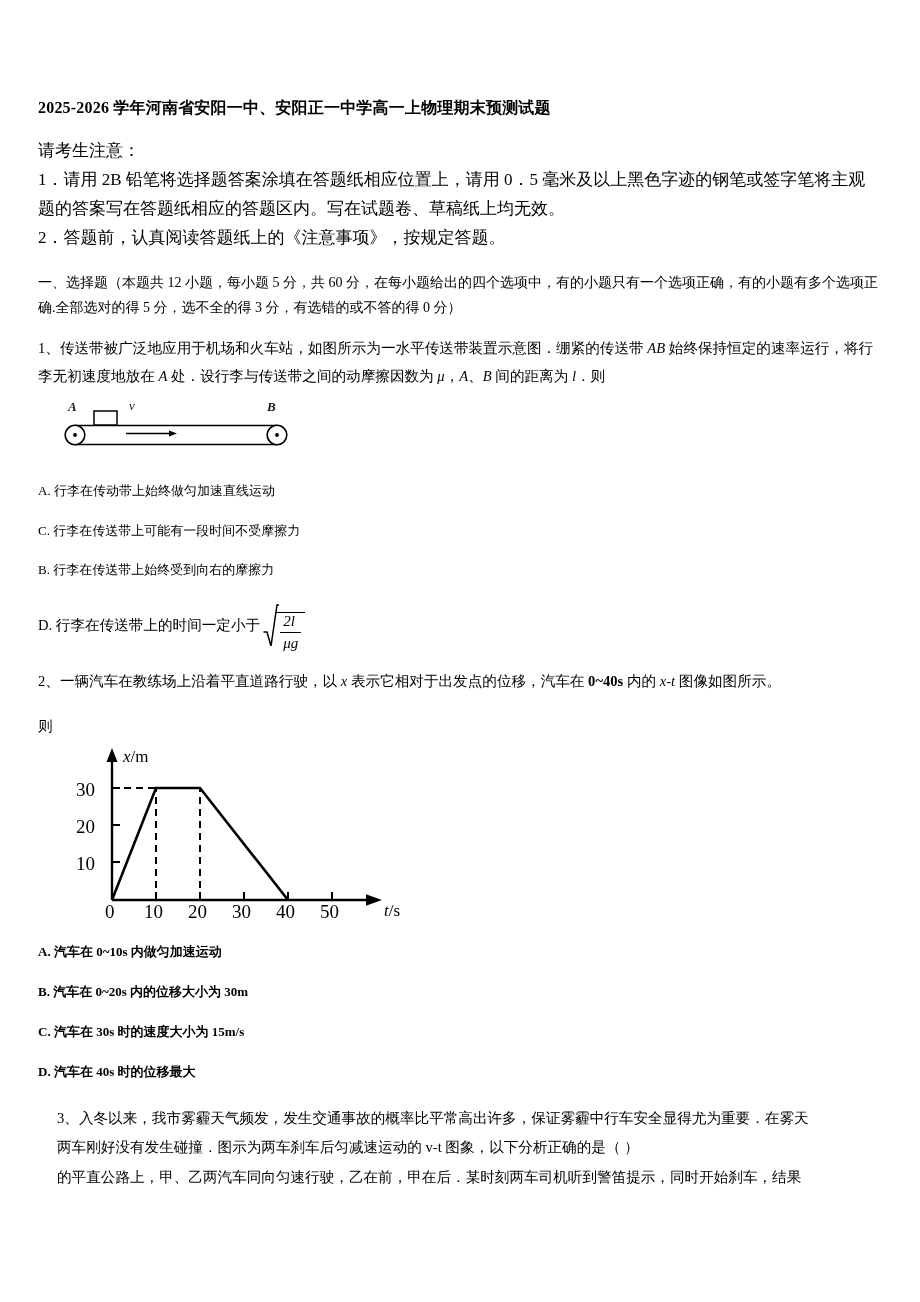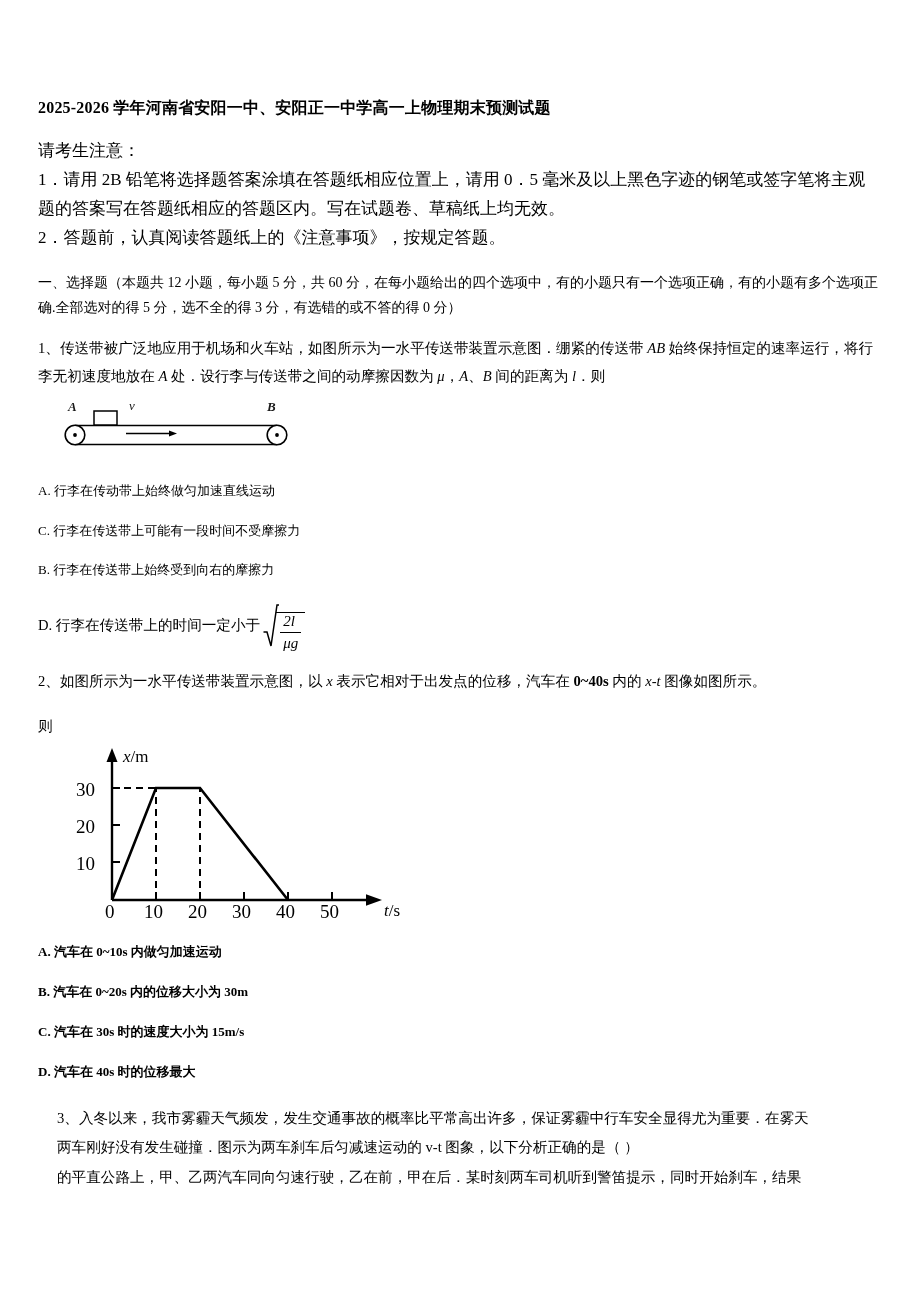--- a/index.html
+++ b/index.html
@@ -183,21 +183,21 @@
           </svg>
         </span>
         <span class="frac">
           <span class="num">2l</span>
           <span class="den">μg</span>
         </span>
       </span>
     </div>
 
     <div class="q-text q2">
-      <span>2、</span><span>如图所示为一水平传送带装置示意图，以 </span><i class="mv">x</i><span> 表示它相对于出发点的位移，汽车在 </span><b>0~40s</b><span> 内的 </span><i class="mv">x-t</i><span> 图像如图所示。</span>
+      <span>2、</span><span>一辆汽车在教练场上沿着平直道路行驶，以 </span><i class="mv">x</i><span> 表示它相对于出发点的位移，汽车在 </span><b>0~40s</b><span> 内的 </span><i class="mv">x-t</i><span> 图像如图所示。</span>
       <div style="margin-top:16px;">则</div>
     </div>
 
     <div class="chart-fig">
       <svg width="340" height="178" viewBox="0 0 340 178">
 
         <line x1="44" y1="160" x2="44" y2="18" stroke="#000" stroke-width="2.4"></line>
         <polygon points="44,8 38.5,22 49.5,22" fill="#000"></polygon>
 
         <line x1="44" y1="160" x2="302" y2="160" stroke="#000" stroke-width="2.4"></line>

